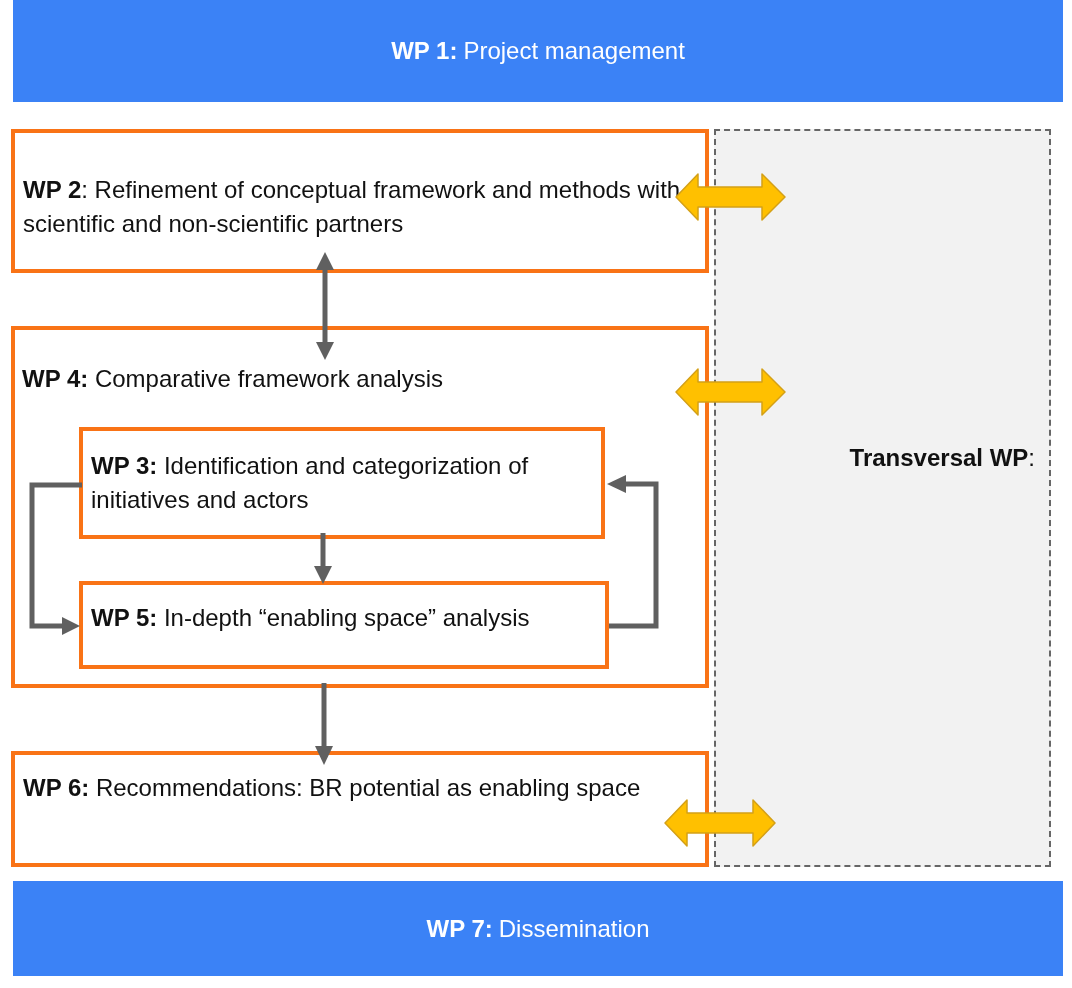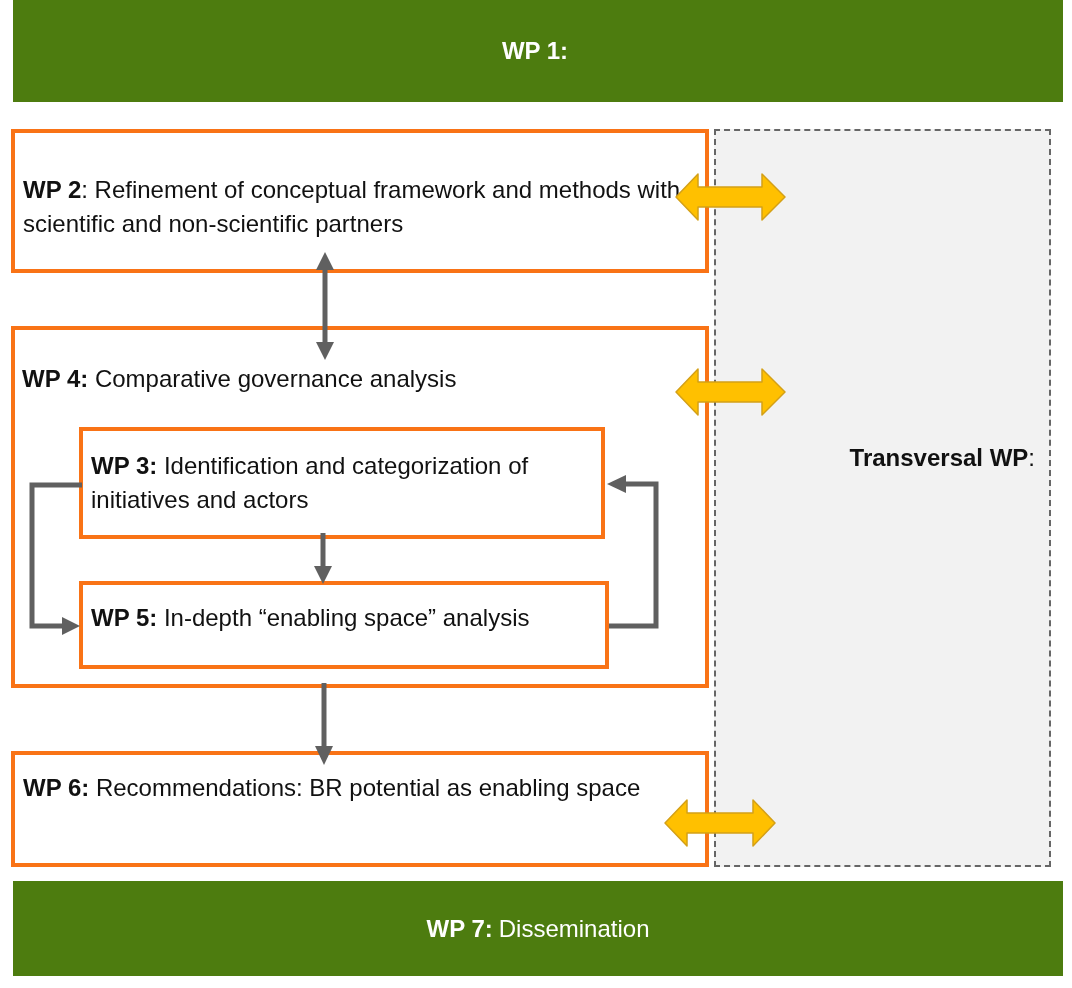--- a/index.html
+++ b/index.html
@@ -1,18 +1,18 @@
 <!DOCTYPE html>
 <html><head>
 <meta charset="utf-8">
 <style>
   html, body { margin: 0; padding: 0; background: #ffffff; }
   body { width: 1072px; height: 988px; position: relative; overflow: hidden;
          font-family: "Liberation Sans", sans-serif; color: #111; }
-  .band { position: absolute; left: 13px; width: 1050px; background: #4d7c0f; color: #fff;
+  .band { position: absolute; left: 13px; width: 1050px; background: #3b82f6; color: #fff;
           display: flex; align-items: center; justify-content: center; font-size: 24px; }
   .band b { font-weight: bold; margin-right: 6px; }
   #wp1 { top: 0; height: 102px; }
   #wp7 { top: 881px; height: 95px; }
   .box { position: absolute; background: #fff; border: 4px solid #f97316; box-sizing: border-box;
          font-size: 24px; line-height: 34px; }
   .box b { font-weight: bold; }
   #wp2 { left: 11px; top: 129px; width: 698px; height: 144px; padding: 40px 0 0 8px; }
   #wp4 { left: 11px; top: 326px; width: 698px; height: 362px; padding: 32px 0 0 7px; }
   #wp3 { left: 79px; top: 427px; width: 526px; height: 112px; padding: 18px 0 0 8px; }
@@ -23,35 +23,36 @@
   #transversal-text { position: absolute; right: 14px; top: 310px; text-align: right;
          font-size: 24px; line-height: 34px; }
   #transversal-text b { font-weight: bold; }
   svg#arrows { position: absolute; left: 0; top: 0; width: 1072px; height: 988px; pointer-events: none; }
 </style>
 </head>
 <body>
 
 <div class="band" id="wp1">
   <b>WP 1:</b>
+  <span>Project management</span>
 </div>
 
 <div id="transversal">
   <div id="transversal-text">
     <b>Transversal WP</b><span>:</span><br>
   </div>
 </div>
 
 <div class="box" id="wp2">
   <b>WP 2</b><span>: Refinement of conceptual framework and methods with scientific and non-scientific partners</span>
 </div>
 
 <div class="box" id="wp4">
   <b>WP 4:</b>
-  <span>Comparative governance analysis</span>
+  <span>Comparative framework analysis</span>
 </div>
 
 <div class="box" id="wp3">
   <b>WP 3:</b>
   <span>Identification and categorization of initiatives and actors</span>
 </div>
 
 <div class="box" id="wp5">
   <b>WP 5:</b>
   <span>In-depth “enabling space” analysis</span>

